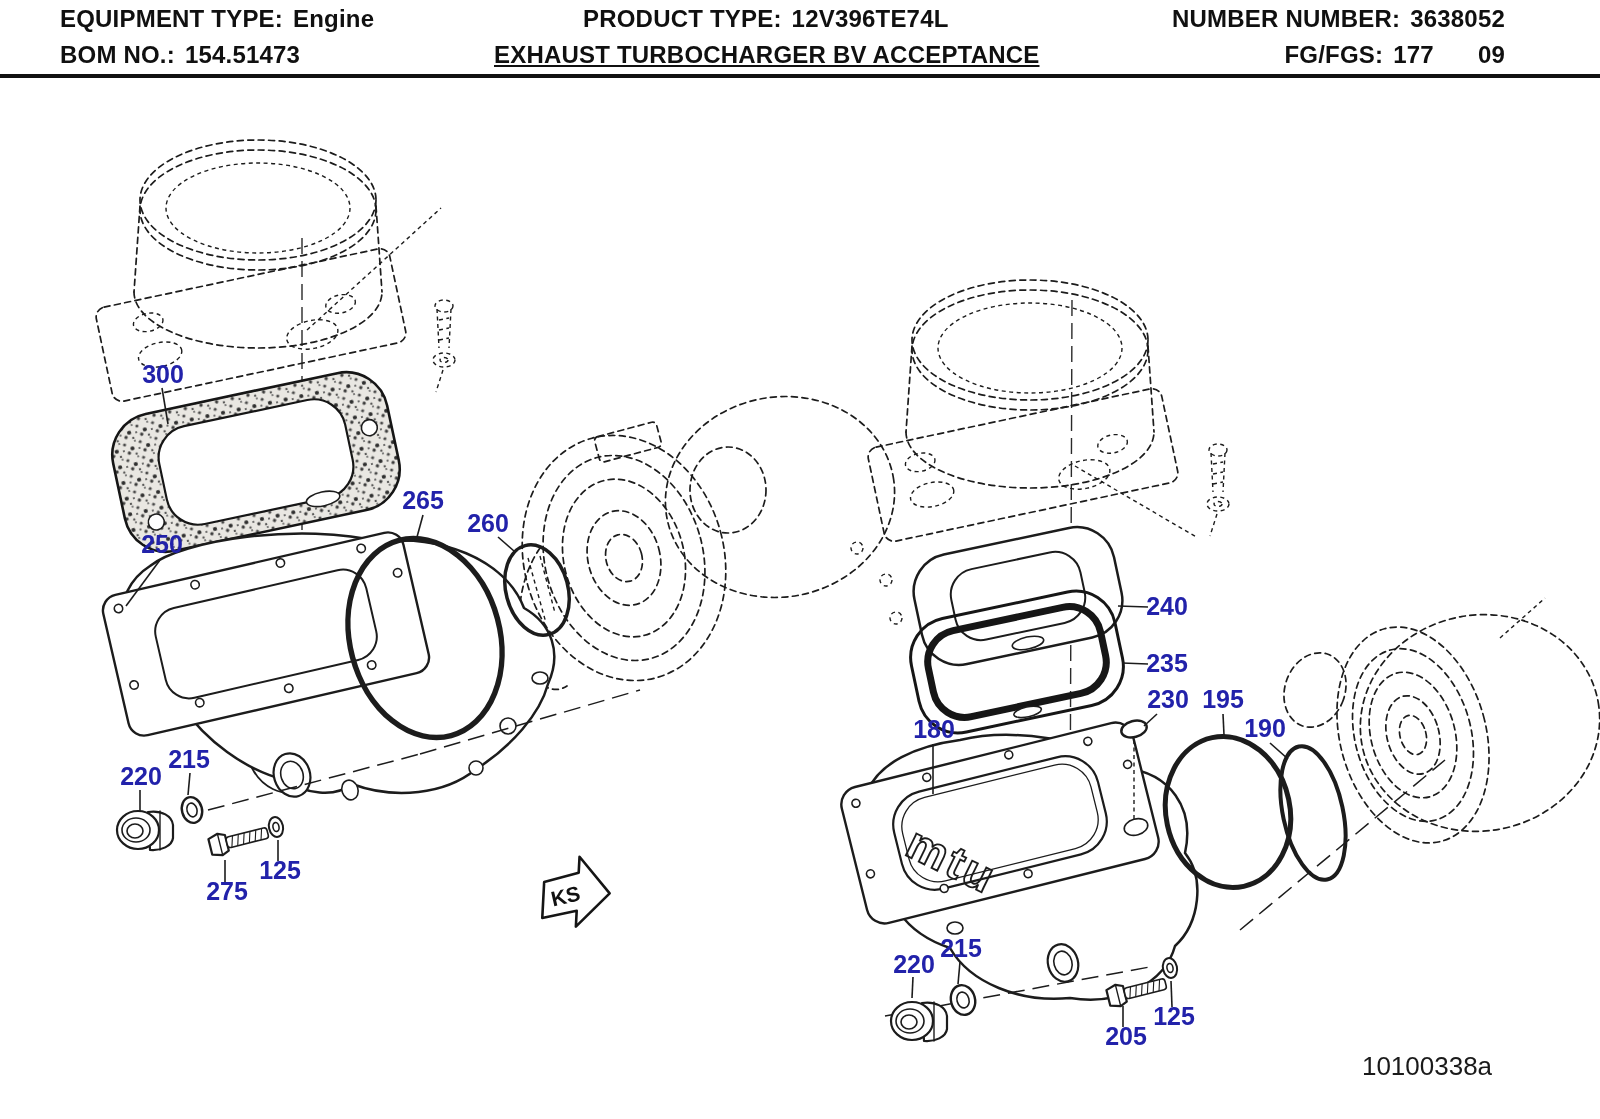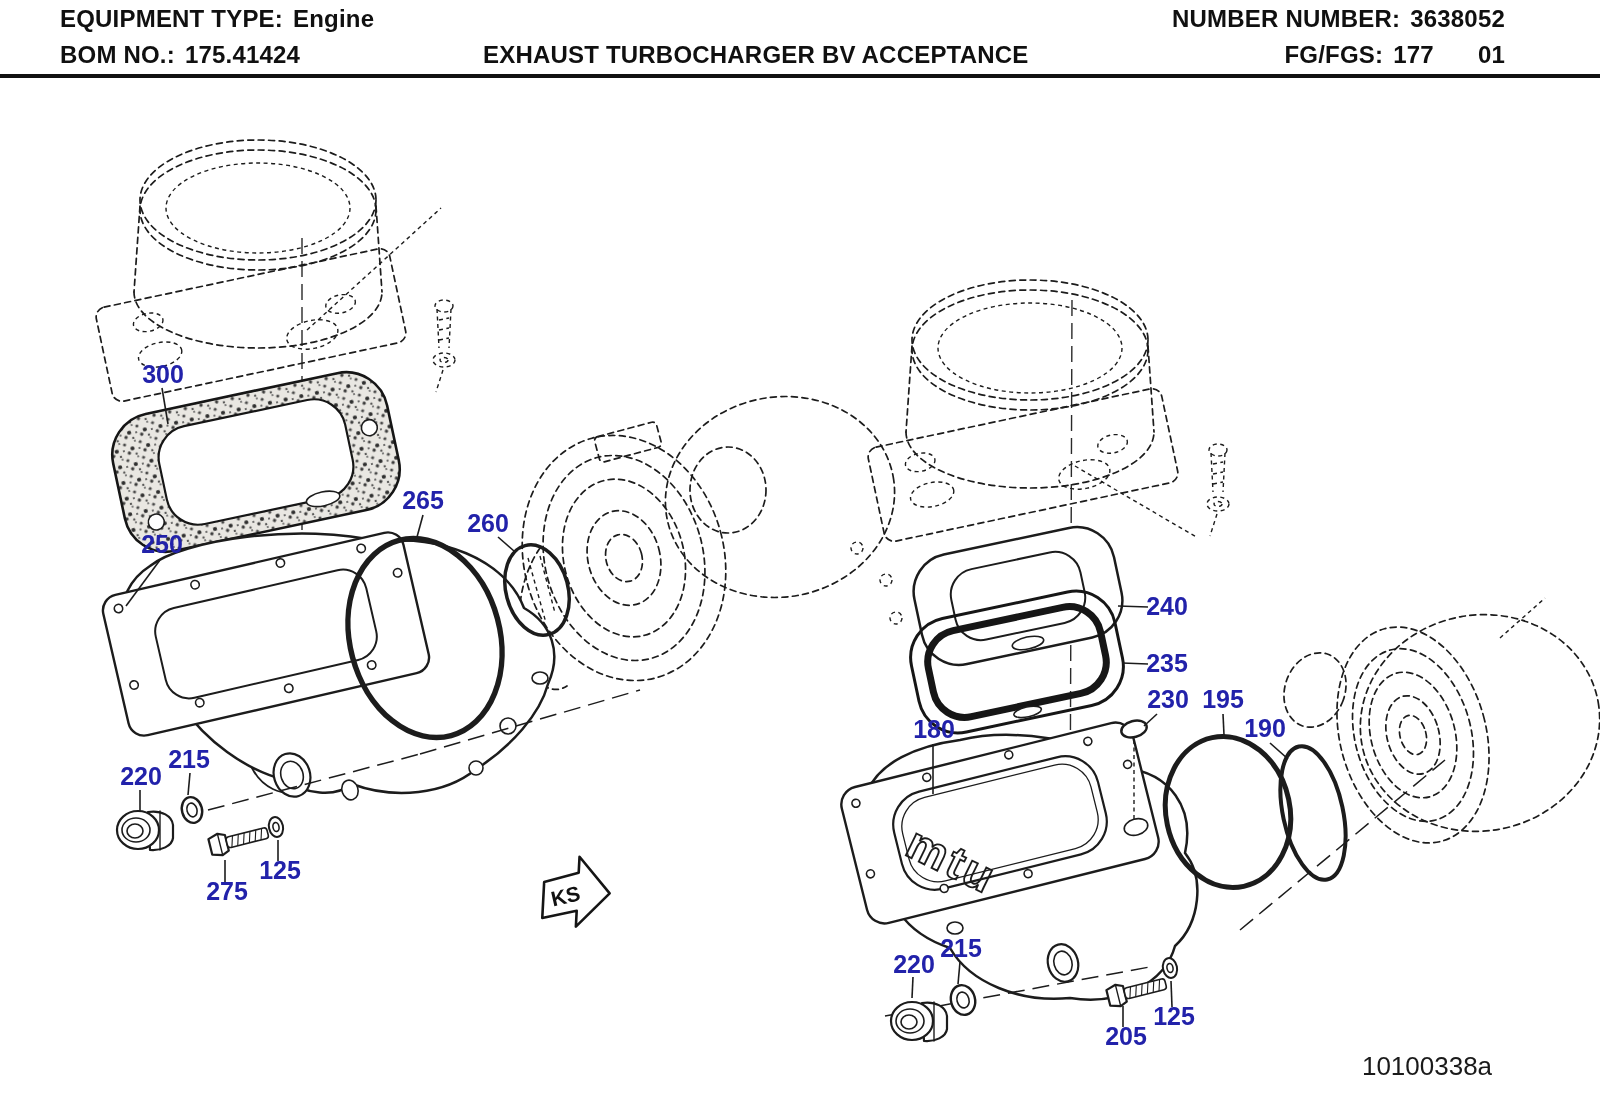--- a/index.html
+++ b/index.html
@@ -6,21 +6,21 @@
   .page{position:relative;width:1600px;height:1119px;background:#fff;overflow:hidden;
         font-family:"Liberation Sans",sans-serif;}
   
   .hdr{position:absolute;left:0;top:0;width:1600px;height:74px;background:#fff;
        border-bottom:4px solid #111;}
   .hcell{position:absolute;white-space:nowrap;font-weight:bold;font-size:24px;color:#101010;
          letter-spacing:0.2px;}
   .hlabel{margin-right:10px;}
   .r1{top:5px;} .r2{top:41px;}
   .c1{left:60px;} 
-  .c2a{left:583px;} .c2b{left:483px;}
+  .c2a{left:583px;} .c2b{left:494px;text-decoration:underline;}
   .c3{right:95px;text-align:right;}
   .fg2{display:inline-block;margin-left:44px;}
   
   .draw{position:absolute;left:0;top:78px;width:1600px;height:1041px;}
   svg text{user-select:none;}
   .s  {stroke:#1c1c1c;fill:none;stroke-width:2;stroke-linecap:round;}
   .sf {stroke:#1c1c1c;fill:#ffffff;stroke-width:2.2;stroke-linejoin:round;}
   .sf2{stroke:#1c1c1c;fill:#ffffff;stroke-width:1.6;}
   .ph {stroke:#1c1c1c;fill:none;stroke-width:1.7;stroke-dasharray:6 4.5;stroke-linecap:round;}
   .phf{stroke:#1c1c1c;fill:none;stroke-width:1.4;stroke-dasharray:4 3.5;}
@@ -35,29 +35,32 @@
 </style>
 </head>
 <body>
 
 <div class="page">
 
   <div class="hdr">
     <div class="hcell r1 c1">
       <span class="hlabel">EQUIPMENT TYPE:</span><span>Engine</span>
     </div>
+    <div class="hcell r1 c2a">
+      <span class="hlabel">PRODUCT TYPE:</span><span>12V396TE74L</span>
+    </div>
     <div class="hcell r1 c3">
       <span class="hlabel">NUMBER NUMBER:</span><span>3638052</span>
     </div>
     <div class="hcell r2 c1">
-      <span class="hlabel">BOM NO.:</span><span>175.41424</span>
+      <span class="hlabel">BOM NO.:</span><span>154.51473</span>
     </div>
     <div class="hcell r2 c2b">EXHAUST TURBOCHARGER BV ACCEPTANCE</div>
     <div class="hcell r2 c3">
-      <span class="hlabel">FG/FGS:</span><span>177</span><span class="fg2">01</span>
+      <span class="hlabel">FG/FGS:</span><span>177</span><span class="fg2">09</span>
     </div>
   </div>
 
   <div class="draw">
   <svg width="1600" height="1041" viewBox="0 0 1600 1041" xmlns="http://www.w3.org/2000/svg">
     <defs>
       <pattern id="speckle" patternUnits="userSpaceOnUse" width="16" height="16">
         <rect width="16" height="16" fill="#e9e7e2"></rect>
         <circle cx="3" cy="4" r="1.6" fill="#4a4a4a"></circle>
         <circle cx="10" cy="9" r="2.1" fill="#2e2e2e"></circle>

